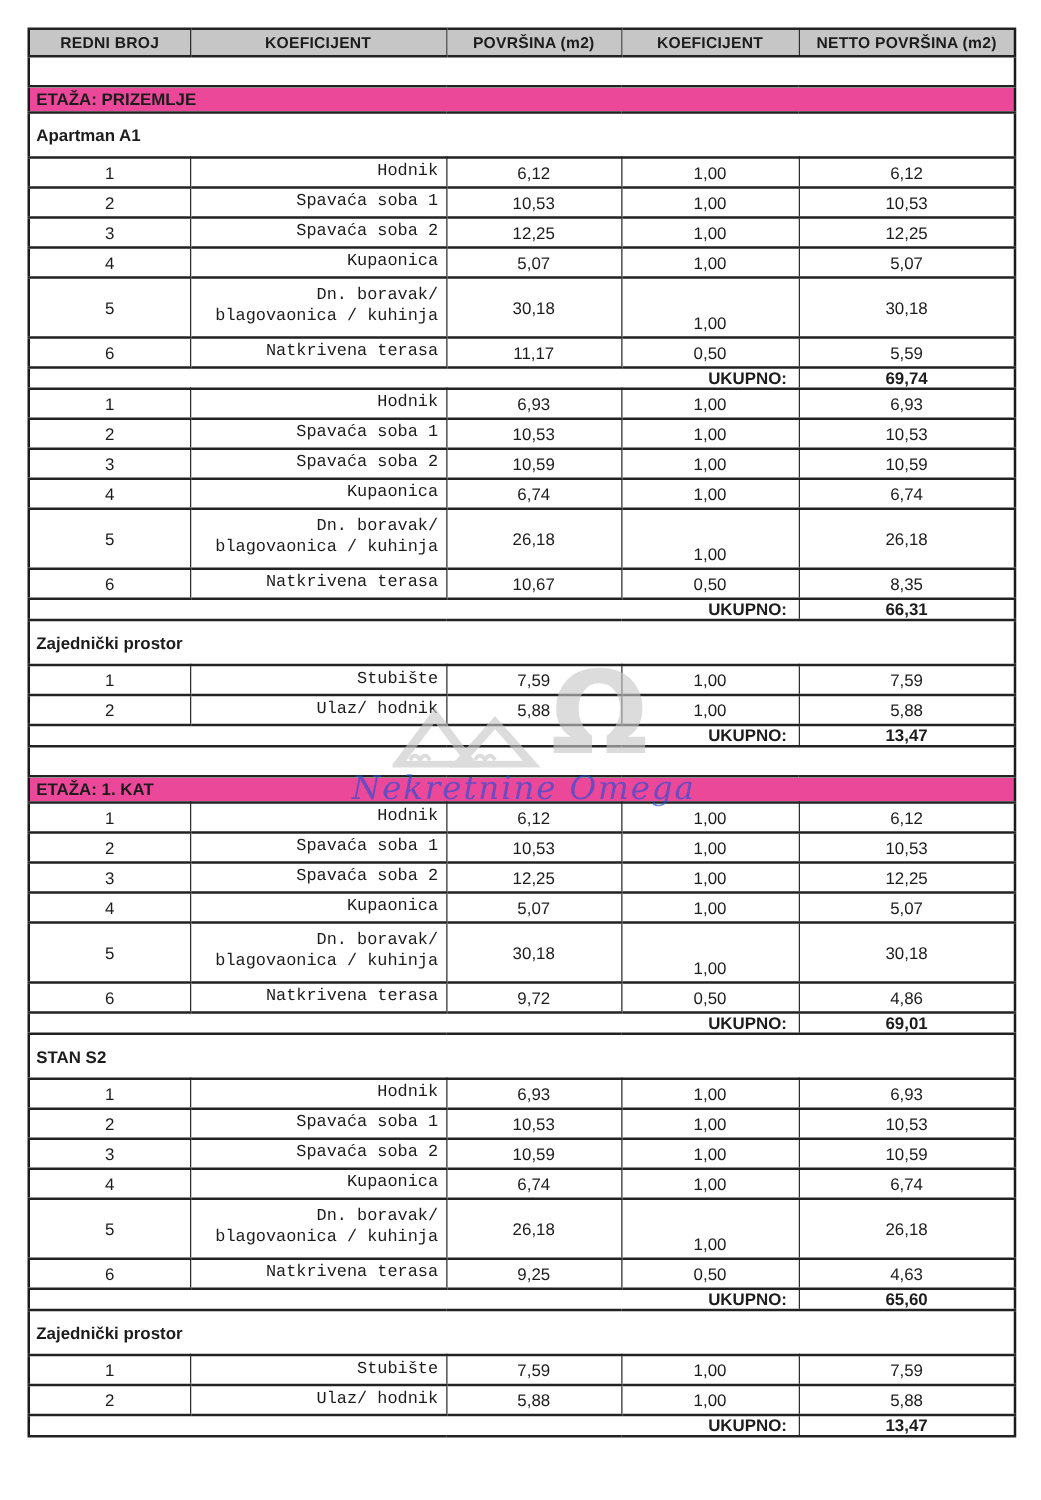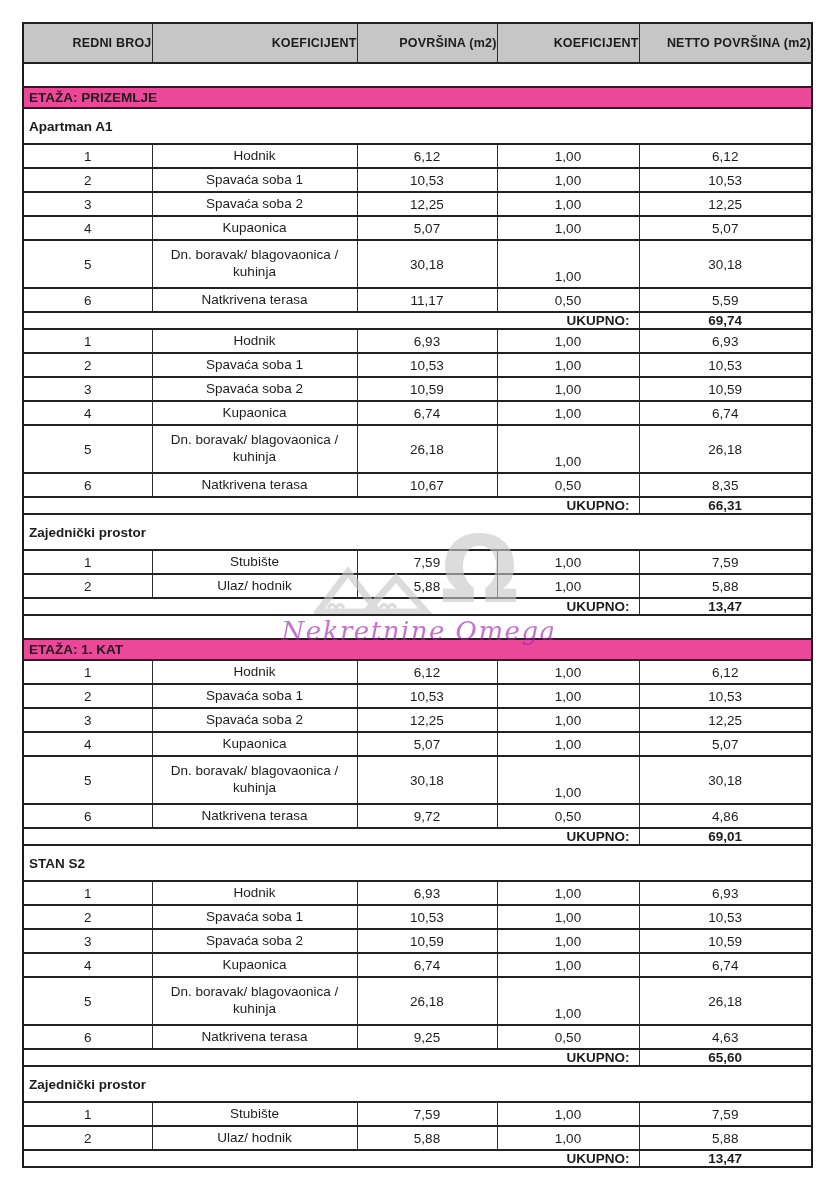--- a/index.html
+++ b/index.html
@@ -34,25 +34,25 @@
   table.floor-table td {
     border-top: 2px solid #222222;
     border-bottom: 2px solid #222222;
     border-left: 1px solid #2e2e2e;
     border-right: 1px solid #2e2e2e;
     overflow: hidden;
   }
   table.floor-table { border: 2px solid #1a1a1a; }
 
   thead th {
-    height: 40px;
+    height: 22px;
     background: #c6c6c6;
     font-weight: bold;
     font-size: 12.5px;
-    text-align: right;
+    text-align: center;
     vertical-align: middle;
     border-bottom: 3px solid #1a1a1a;
     letter-spacing: 0.2px;
   }
   tr.spacer td {
     height: 24px;
     border-left: none;
     border-right: none;
     background: #ffffff;
   }
@@ -73,21 +73,21 @@
     font-size: 13.5px;
     padding-left: 5px;
     vertical-align: middle;
     border-left: none;
     border-right: none;
     margin-left: 39px;
   }
   tr.data-row td { height: 24px; vertical-align: middle; }
   tr.data-row.tall td { height: 48px; }
   td.cell-no   { text-align: center; }
-  td.cell-room { text-align: center; padding: 1px 6px; line-height: 1.25; }
+  td.cell-room { text-align: right; padding: 1px 6px; line-height: 1.25; font-family: Liberation Mono, monospace; }
   td.cell-area, td.cell-coef, td.cell-net { text-align: center; }
   tr.data-row.tall td.cell-coef { vertical-align: bottom; padding-bottom: 3px; }
 
   tr.total-row td { height: 16px; vertical-align: middle; }
   td.total-label {
     font-weight: bold;
     text-align: right;
     padding-right: 9px;
     border-left: none;
   }
@@ -121,21 +121,21 @@
     line-height: 0.92;
     font-weight: bold;
     color: #c7c7c7;
   }
   .wm-text {
     margin-top: 2px;
     font-family: "DejaVu Serif", serif;
     font-style: italic;
     font-size: 26px;
     letter-spacing: 1.5px;
-    color: #a21caf;
+    color: #1d4ed8;
     white-space: nowrap;
     text-align: center;
   }
 </style>
 </head>
 <body>
 
 <div class="page">
 
   <table class="floor-table">

